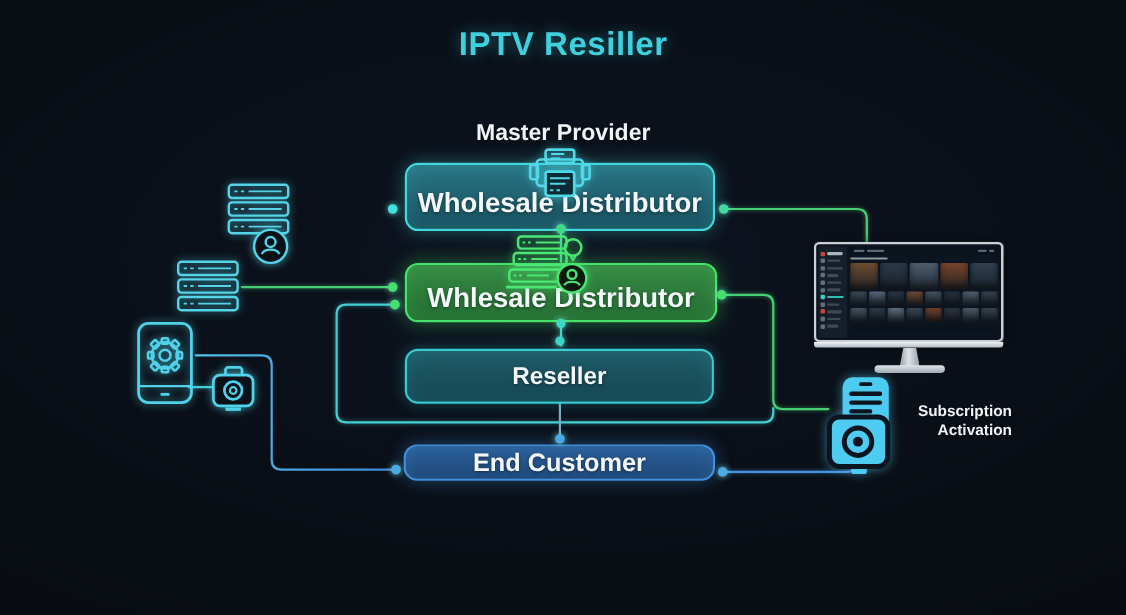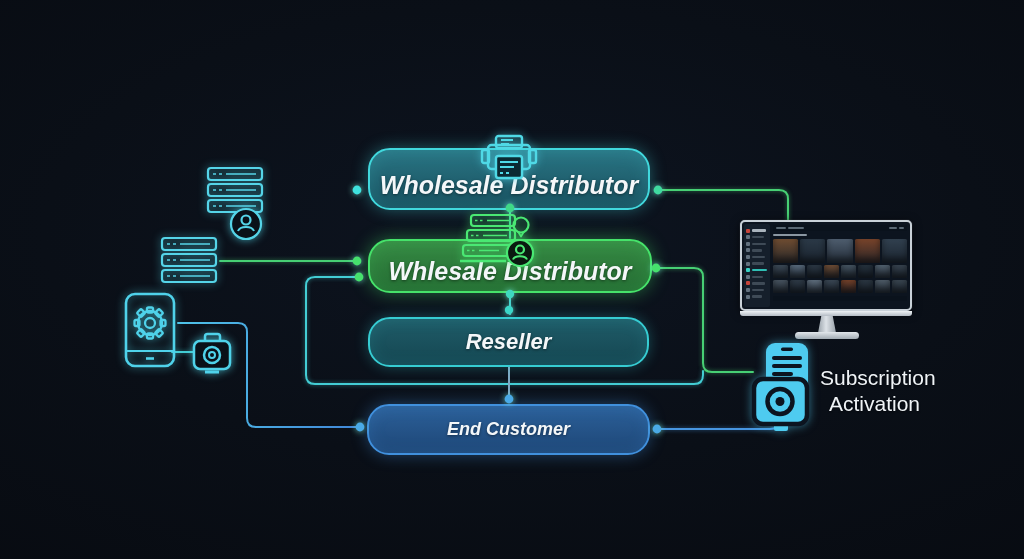--- a/index.html
+++ b/index.html
@@ -18,22 +18,22 @@
     text-shadow:0 0 14px rgba(63,208,222,.45);
   }
   .subtitle{
     position:absolute;left:0;top:84px;width:1024px;text-align:center;
     font-size:21px;font-weight:700;color:#eef3f6;line-height:1.18;
     text-shadow:0 1px 3px rgba(0,0,0,.5);
   }
 
   .node{
     position:absolute;display:flex;justify-content:center;align-items:center;
-    border-radius:22px;color:#f4f7f9;font-weight:700;
-    text-shadow:0 1px 3px rgba(0,0,0,.45);z-index:3;font-style:italic;
+    border-radius:12px;color:#f4f7f9;font-weight:700;
+    text-shadow:0 1px 3px rgba(0,0,0,.45);z-index:3;
   }
   .node-1{
     left:368px;top:148px;width:282px;height:62px;font-size:25px;
     align-items:flex-end;padding-bottom:8px;
     border:2.5px solid #41d8dd;
     background:linear-gradient(180deg, rgba(44,125,140,.92), rgba(25,85,100,.92));
     box-shadow:0 0 16px rgba(65,216,221,.38), inset 0 0 18px rgba(65,216,221,.18);
   }
   .node-2{
     left:368px;top:239px;width:284px;height:54px;font-size:25px;
@@ -42,21 +42,21 @@
     background:linear-gradient(180deg, rgba(56,145,70,.95), rgba(38,112,52,.95));
     box-shadow:0 0 18px rgba(70,226,106,.42), inset 0 0 18px rgba(70,226,106,.2);
   }
   .node-3{
     left:368px;top:317px;width:281px;height:50px;font-size:22px;
     border:2.5px solid #36ccd2;
     background:linear-gradient(180deg, rgba(33,100,112,.9), rgba(22,76,88,.9));
     box-shadow:0 0 14px rgba(54,204,210,.32), inset 0 0 16px rgba(54,204,210,.15);
   }
   .node-4{
-    left:367px;top:404px;width:283px;height:51px;font-size:18px;
+    left:367px;top:404px;width:283px;height:33px;font-size:23px;
     border:2.5px solid #4090dd;
     background:linear-gradient(180deg, rgba(45,100,160,.95), rgba(31,74,124,.95));
     box-shadow:0 0 16px rgba(64,144,221,.42), inset 0 0 16px rgba(64,144,221,.2);
   }
 
   svg.icon{position:absolute;z-index:4;overflow:visible;}
   .glow-c{filter:drop-shadow(0 0 4px rgba(79,214,232,.7));}
   .glow-g{filter:drop-shadow(0 0 4px rgba(74,230,112,.7));}
   .glow-b{filter:drop-shadow(0 0 5px rgba(82,201,240,.55));}
 
@@ -95,21 +95,21 @@
   .mon-chin{position:absolute;left:0;top:91px;width:172px;height:5px;
     background:linear-gradient(180deg,#eef1f4,#b4bcc4);border-radius:0 0 3px 3px;}
   .mon-neck{position:absolute;left:78px;top:96px;width:18px;height:17px;
     background:linear-gradient(90deg,#99a2aa,#dde2e7 45%,#99a2aa);
     clip-path:polygon(18% 0,82% 0,100% 100%,0 100%);}
   .mon-base{position:absolute;left:55px;top:112px;width:64px;height:7px;border-radius:4px;
     background:linear-gradient(180deg,#e2e7eb,#a2abb3);}
 
   .callout-label{
     position:absolute;left:820px;top:365px;width:100px;text-align:right;z-index:4;
-    font-size:21px;font-weight:400;color:#f0f4f7;line-height:1.22;
+    font-size:14px;font-weight:700;color:#f0f4f7;line-height:1.22;
     text-shadow:0 1px 2px rgba(0,0,0,.5);
   }
 </style>
 </head>
 <body>
 
 <div class="stage">
 
   <svg class="layer connectors" viewBox="0 0 1024 559">
     <defs>
@@ -128,22 +128,24 @@
     <path class="c-green" d="M220 261 H353"></path>
     <path class="c-teal" d="M355 277 H315 Q306 277 306 286 V375 Q306 384 315 384 H694 Q703 384 703 375 V371"></path>
     <path class="c-green" d="M660 268 H694 Q703 268 703 277 V363 Q703 372 712 372 H753"></path>
     <path class="c-teal" d="M510 294 V314"></path>
     <path class="c-soft" d="M509 367 V400"></path>
     <path d="M178 323 H238 Q247 323 247 332 V418 Q247 427 256 427 H356" stroke="url(#gradCB)" stroke-width="2" fill="none"></path>
     <path class="c-teal" d="M172 352 H194" stroke-width="2.5"></path>
     <path class="c-blue" d="M661 429 H770 Q779 429 779 420 V410"></path>
   </svg>
 
+  <div class="title">IPTV Resiller</div>
   <div class="subtitle">
     <br>
+    <span>Master Provider</span>
   </div>
 
   <div class="node node-1">
     <span>Wholesale Distributor</span>
   </div>
   <div class="node node-3">
     <span>Reseller</span>
   </div>
   <div class="node node-2">
     <span>Whlesale Distributor</span>

